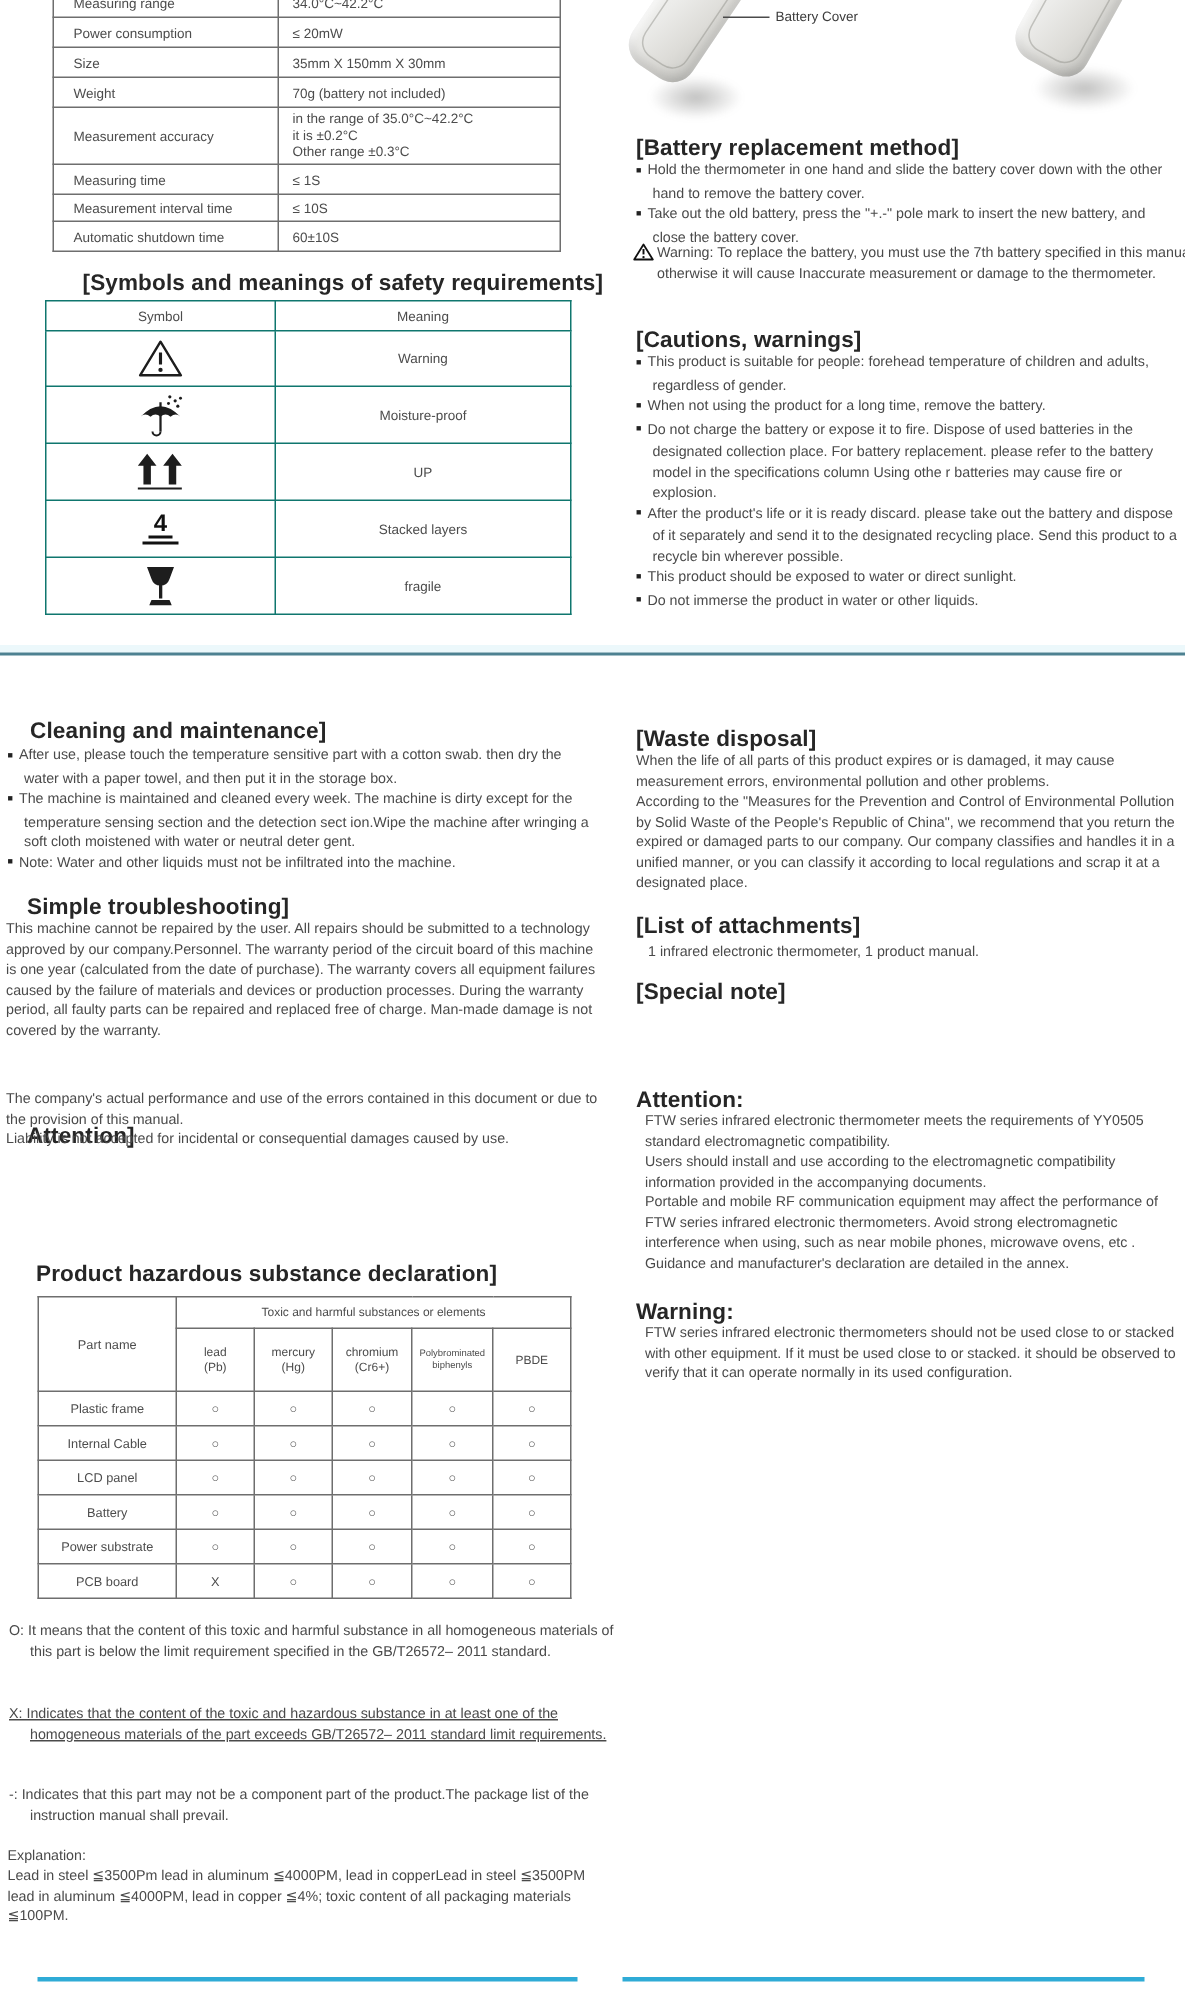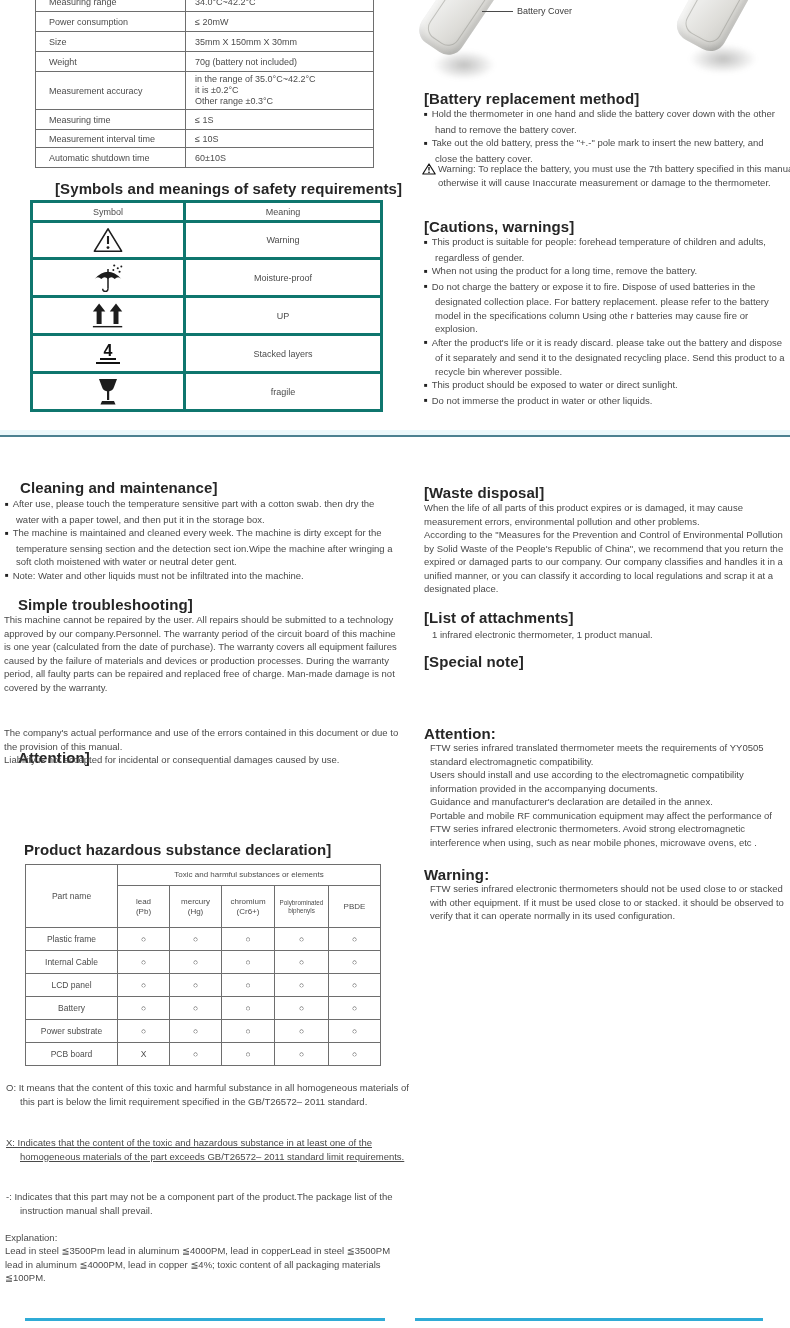--- a/index.html
+++ b/index.html
@@ -11,21 +11,21 @@
   .pre{white-space:pre-line;}
   
   .bullets>div{padding-left:11px;text-indent:-11px;}
   .bullets>div::before{content:"\25A0";font-size:6px;margin-right:4px;position:relative;top:-1.5px;color:#222;}
   
   table.spec{border-collapse:collapse;font-size:9px;color:#4c4c4c;table-layout:fixed;}
   table.spec td{border:1px solid #6e6e6e;padding:1px 6px 1px 13px;vertical-align:middle;}
   table.spec td.val{padding-left:9px;}
   
   table.sym{border-collapse:collapse;font-size:9px;color:#4c4c4c;table-layout:fixed;text-align:center;}
-  table.sym td,table.sym th{border:3px solid #0f766e;font-weight:400;vertical-align:middle;padding:0;}
+  table.sym td,table.sym th{border:1px solid #0f766e;font-weight:400;vertical-align:middle;padding:0;}
   
   table.haz{border-collapse:collapse;font-size:8.5px;color:#4c4c4c;table-layout:fixed;text-align:center;}
   table.haz td,table.haz th{border:1px solid #6e6e6e;font-weight:400;vertical-align:middle;padding:0 2px;}
   table.haz .tiny{font-size:6.3px;line-height:7.5px;}
   table.haz .sub{font-size:8px;line-height:9.5px;}
   .warnline{padding-left:16px;text-indent:-16px;}
   .hang{padding-left:14px;text-indent:-14px;}
   
   .device{position:absolute;background:linear-gradient(105deg,#f6f6f4 0%,#ececea 40%,#dddDd9 72%,#ckc 100%);
           background:linear-gradient(105deg,#f6f6f4 0%,#ececea 40%,#dddcd8 72%,#c9c9c5 100%);
@@ -284,24 +284,24 @@
   <div class="abs body pre" style="left:424px;top:501px;width:360px;">When the life of all parts of this product expires or is damaged, it may cause measurement errors, environmental pollution and other problems.
 According to the "Measures for the Prevention and Control of Environmental Pollution by Solid Waste of the People's Republic of China", we recommend that you return the expired or damaged parts to our company. Our company classifies and handles it in a unified manner, or you can classify it according to local regulations and scrap it at a designated place.</div>
 
   <div class="abs h1" style="left:424px;top:609px;">[List of attachments]</div>
   <div class="abs body" style="left:432px;top:628px;width:352px;">1 infrared electronic thermometer, 1 product manual.</div>
 
   <div class="abs h1" style="left:424px;top:653px;">[Special note]</div>
 
   <div class="abs h1" style="left:424px;top:725px;">Attention:</div>
   <div class="abs body" style="left:430px;top:741px;width:354px;">
-    <div>FTW series infrared translated thermometer meets the requirements of YY0505 standard electromagnetic compatibility.</div>
+    <div>FTW series infrared electronic thermometer meets the requirements of YY0505 standard electromagnetic compatibility.</div>
     <div>Users should install and use according to the electromagnetic compatibility information provided in the accompanying documents.</div>
+    <div>Portable and mobile RF communication equipment may affect the performance of FTW series infrared electronic thermometers. Avoid strong electromagnetic interference when using, such as near mobile phones, microwave ovens, etc .</div>
     <div>Guidance and manufacturer's declaration are detailed in the annex.</div>
-    <div>Portable and mobile RF communication equipment may affect the performance of FTW series infrared electronic thermometers. Avoid strong electromagnetic interference when using, such as near mobile phones, microwave ovens, etc .</div>
   </div>
 
   <div class="abs h1" style="left:424px;top:866px;">Warning:</div>
   <div class="abs body" style="left:430px;top:882px;width:354px;">FTW series infrared electronic thermometers should not be used close to or stacked with other equipment. If it must be used close to or stacked. it should be observed to verify that it can operate normally in its used configuration.</div>
 
   <div class="abs" style="left:25px;top:1318px;width:360px;height:3px;background:#2fabd6;"></div>
   <div class="abs" style="left:415px;top:1318px;width:348px;height:3px;background:#2fabd6;"></div>
 
 </div>
 

